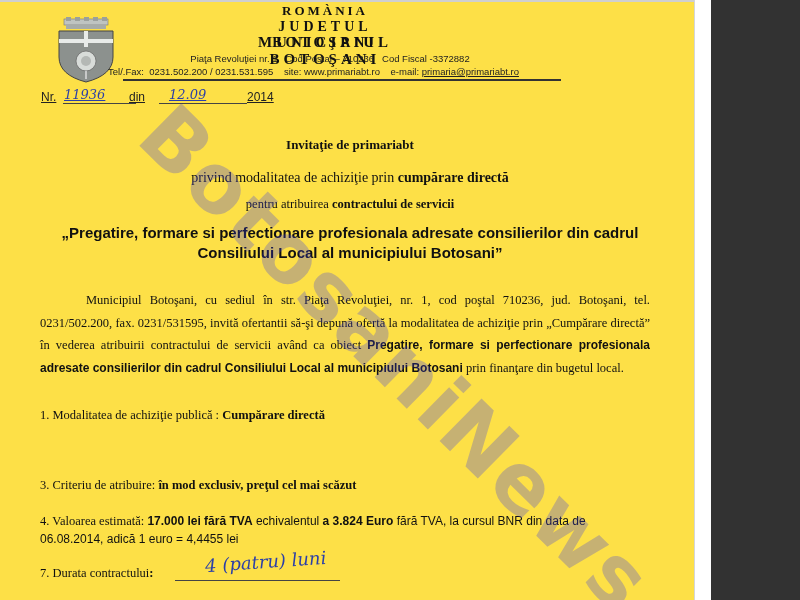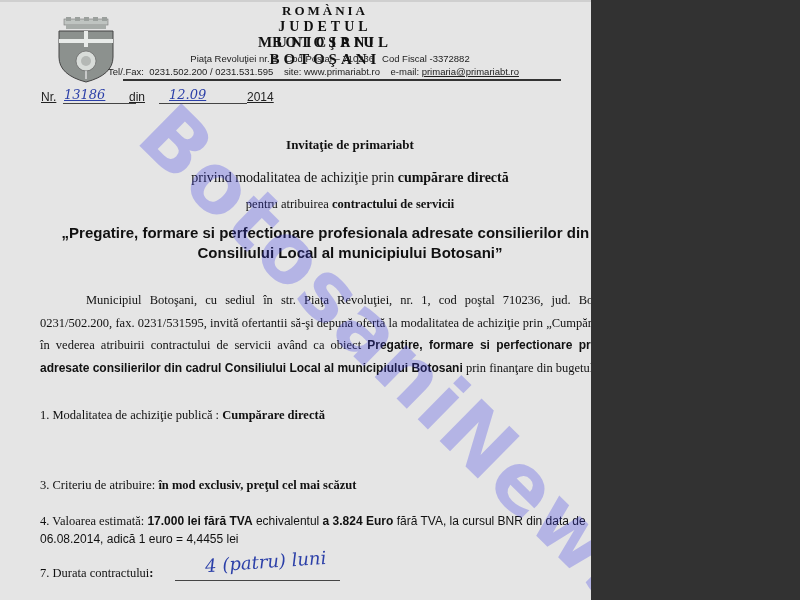--- a/index.html
+++ b/index.html
@@ -1,19 +1,19 @@
 <!DOCTYPE html>
 <html><head>
   <meta charset="utf-8">
   <style>
     * { margin: 0; padding: 0; box-sizing: border-box; }
     html, body { width: 800px; height: 600px; overflow: hidden; background: #323232; }
     .page {
-      position: absolute; left: 0; top: 0; width: 591px; height: 600px;
-      background: #e5e5e5; overflow: hidden;
+      position: absolute; left: 0; top: 0; width: 711px; height: 600px;
+      background: #fde047; overflow: hidden;
     }
     .page-edge {
       position: absolute; left: 694px; top: 0; width: 1px; height: 600px; background: #d4d6d8;
     }
     .page-margin {
       position: absolute; left: 695px; top: 0; width: 16px; height: 600px; background: #ffffff;
     }
     .top-border { position: absolute; left: 0; top: 0; width: 711px; height: 2px; background: #cfcfcf; }
 
     
@@ -98,21 +98,21 @@
 
   <div class="hdr-line hdr-romania">ROMÀNIA</div>
   <div class="hdr-line hdr-muni">MUNICIPIUL  BOTOŞANI</div>
   <div class="hdr-line hdr-judet">JUDETUL BOTOŞANI</div>
   <div class="hdr-addr">Piaţa Revoluţiei nr. 1   Cod Postal – 710236   Cod Fiscal -3372882</div>
   <div class="hdr-contact"><span>Tel/.Fax:  0231.502.200 / 0231.531.595    site: www.primariabt.ro    e-mail: </span><span class="email">primaria@primariabt.ro</span></div>
   <div class="hdr-rule"></div>
 
   <div class="nr-row">
     <span style="left:0">Nr.</span>
-    <span class="hand" style="left:23px; top:-1px">13186</span>
+    <span class="hand" style="left:23px; top:-1px">11936</span>
     <div class="uline" style="left:22px; top:15px; width:73px"></div>
     <span style="left:88px">din</span>
     <span class="hand" style="left:128px; top:-1px">12.09</span>
     <div class="uline" style="left:118px; top:15px; width:88px"></div>
     <span style="left:206px">2014</span>
   </div>
 
   <div class="center-line serif inv-title">Invitaţie de primariabt</div>
   <div class="center-line serif inv-sub1"><span>privind modalitatea de achiziţie prin </span><b>cumpărare directă</b></div>
   <div class="center-line sans obj-title">„Pregatire, formare si perfectionare profesionala adresate consilierilor din cadrul</div>

